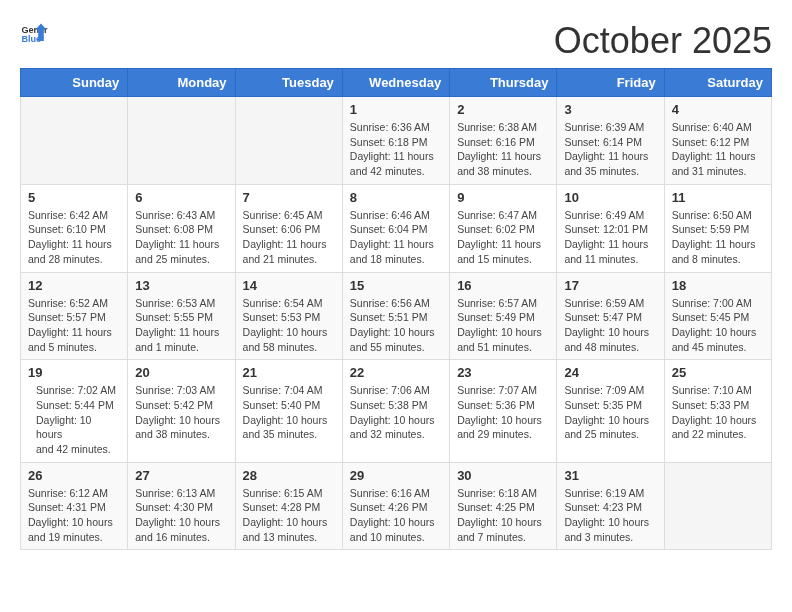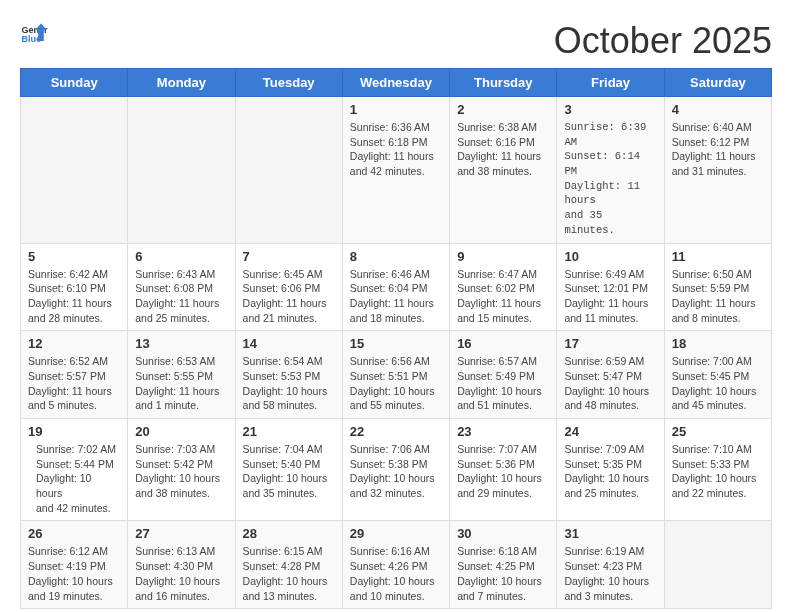--- a/index.html
+++ b/index.html
@@ -40,21 +40,21 @@
     .calendar {
       width: 100%;
       border-collapse: collapse;
       margin-top: 6px;
     }
     .calendar th {
       background-color: #3a7bd5;
       color: #fff;
       font-size: 13px;
       font-weight: bold;
-      text-align: center;
+      text-align: right;
       padding: 6px 8px;
       border: 1px solid #2a6bc5;
     }
     .calendar td {
       width: calc(100% / 7);
       vertical-align: top;
       padding: 5px 7px;
       border: 1px solid #ddd;
       font-size: 11px;
       color: #333;
@@ -124,21 +124,21 @@
         </td>
         <td>
           <span class="day-number">2</span>
           <div class="day-info" style="white-space: pre-line;">Sunrise: 6:38 AM
 Sunset: 6:16 PM
 Daylight: 11 hours
 and 38 minutes.</div>
         </td>
         <td>
           <span class="day-number">3</span>
-          <div class="day-info" style="white-space: pre-line; font-family: Liberation Mono, monospace;">Sunrise: 6:39 AM
+          <div class="day-info" style="white-space: pre-line;">Sunrise: 6:39 AM
 Sunset: 6:14 PM
 Daylight: 11 hours
 and 35 minutes.</div>
         </td>
         <td>
           <span class="day-number">4</span>
           <div class="day-info" style="white-space: pre-line;">Sunrise: 6:40 AM
 Sunset: 6:12 PM
 Daylight: 11 hours
 and 31 minutes.</div>
@@ -294,21 +294,21 @@
           <div class="day-info" style="white-space: pre-line;">Sunrise: 7:10 AM
 Sunset: 5:33 PM
 Daylight: 10 hours
 and 22 minutes.</div>
         </td>
       </tr>
       <tr>
         <td>
           <span class="day-number">26</span>
           <div class="day-info" style="white-space: pre-line;">Sunrise: 6:12 AM
-Sunset: 4:19 PM
+Sunset: 4:31 PM
 Daylight: 10 hours
 and 19 minutes.</div>
         </td>
         <td>
           <span class="day-number">27</span>
           <div class="day-info" style="white-space: pre-line;">Sunrise: 6:13 AM
 Sunset: 4:30 PM
 Daylight: 10 hours
 and 16 minutes.</div>
         </td>

